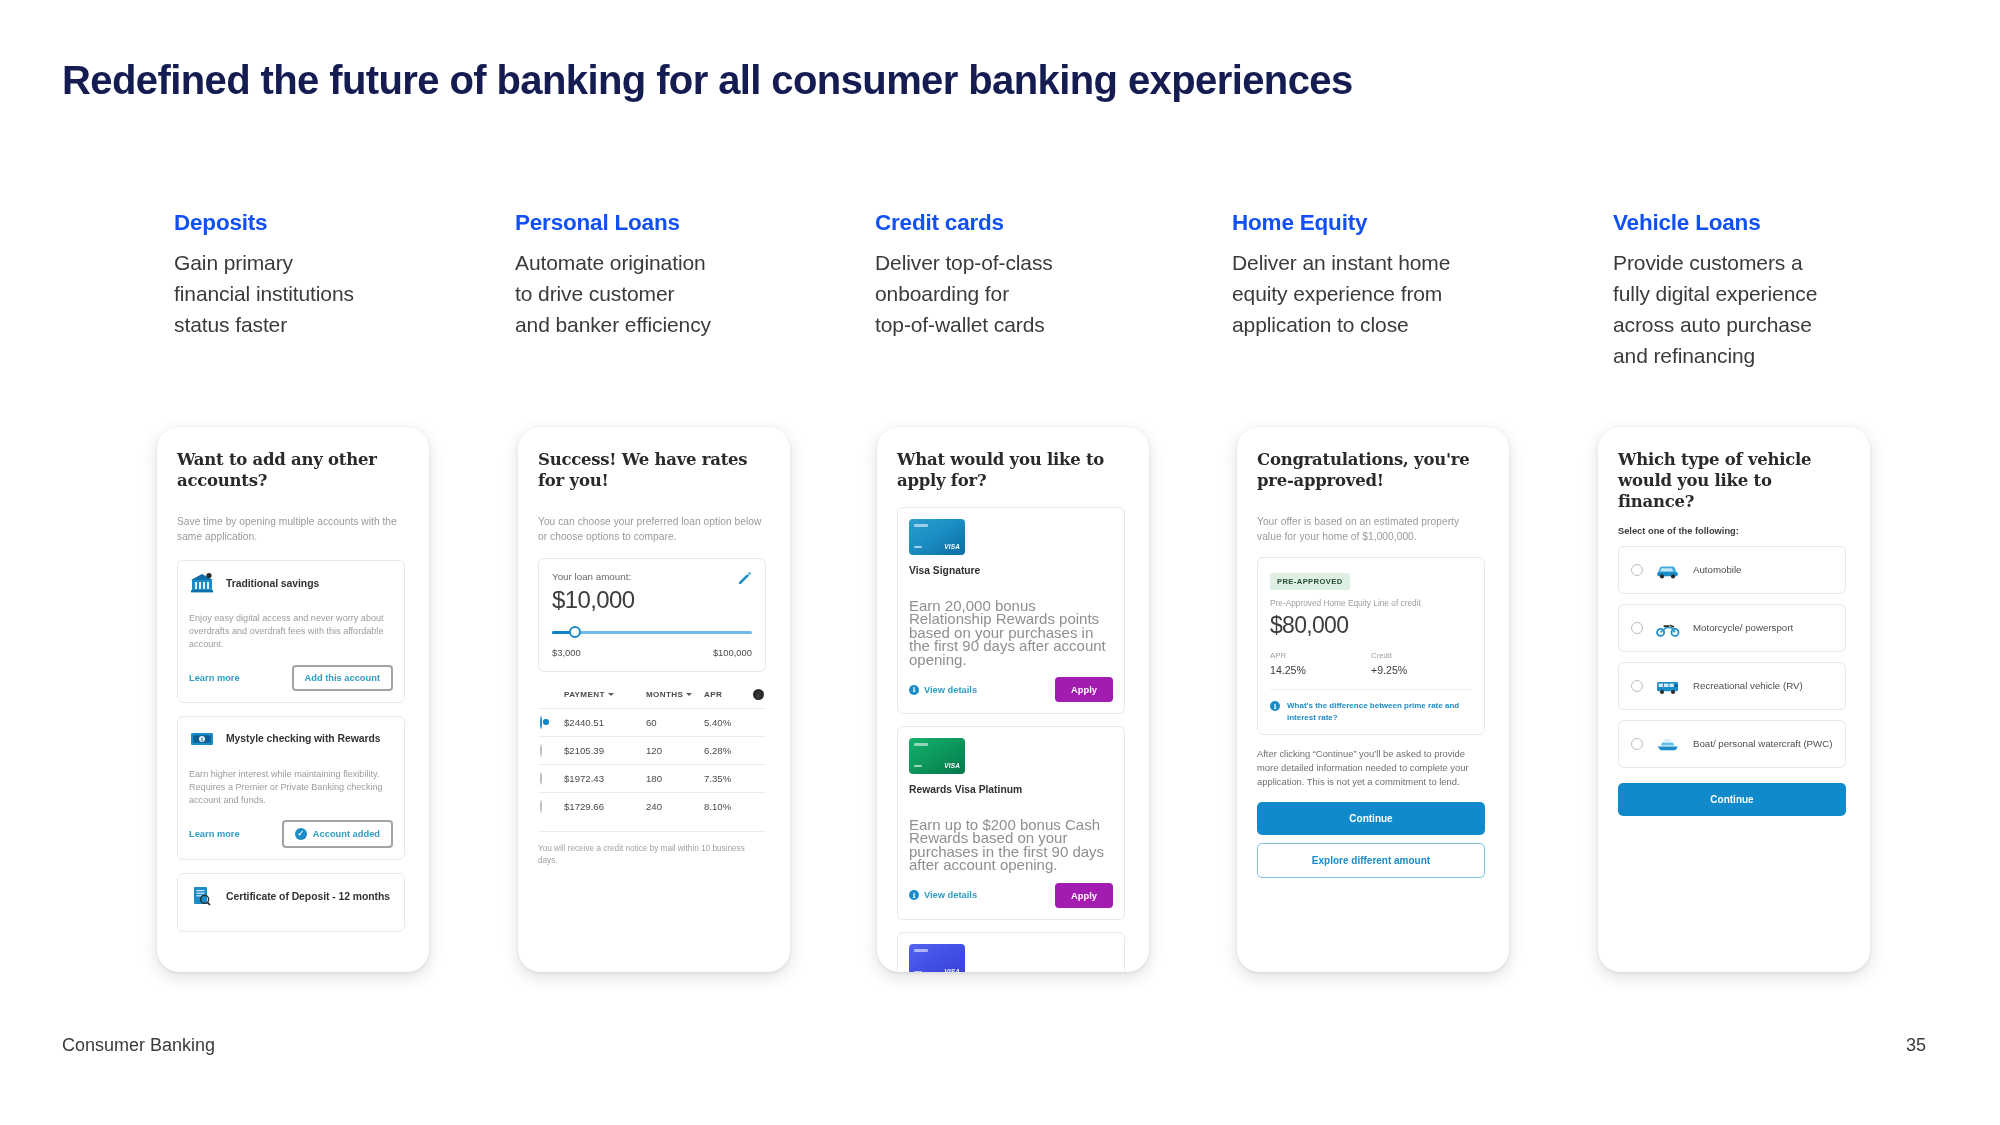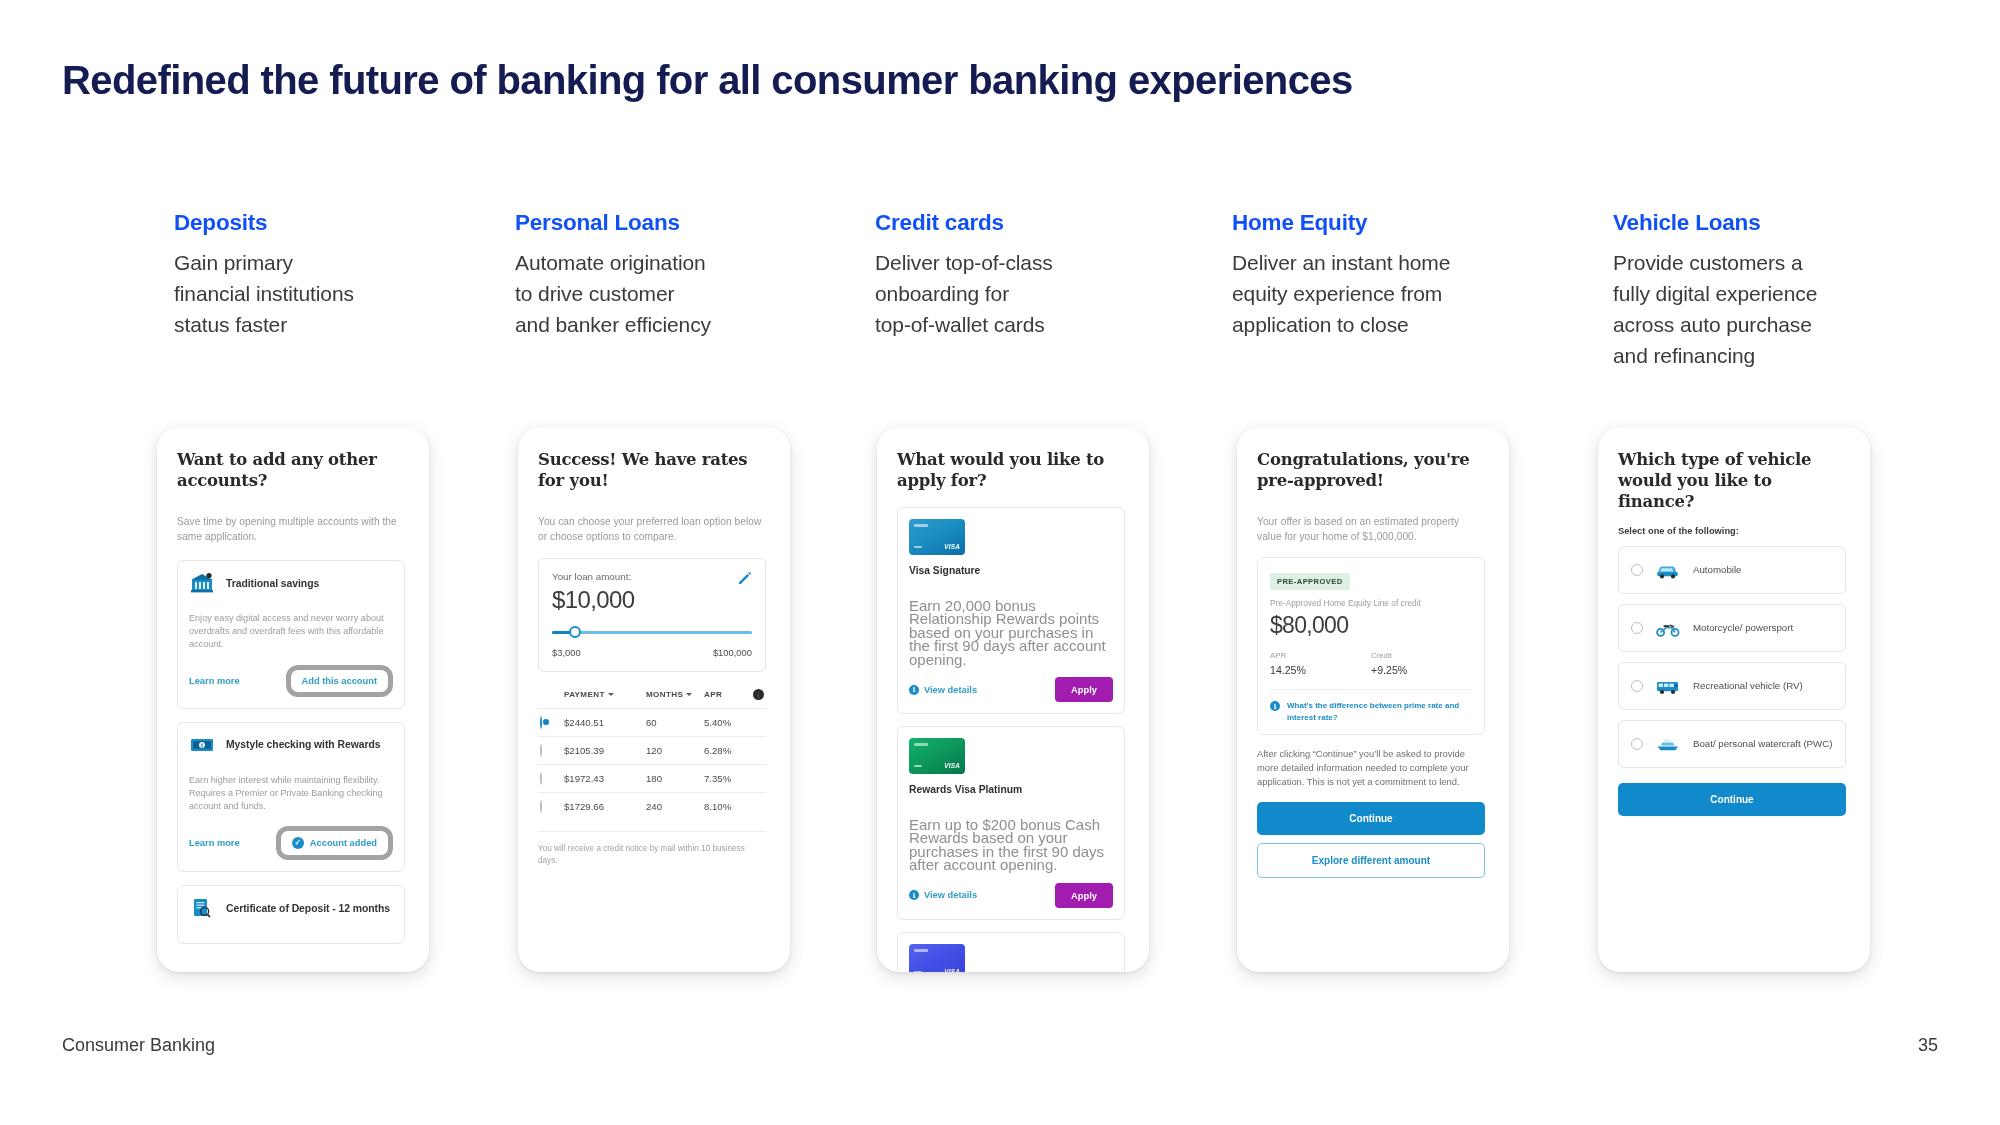--- a/index.html
+++ b/index.html
@@ -69,21 +69,21 @@
     background: #fff; padding: 11px 11px 11px 11px;
   }
 
   
   .acct-head { display: flex; align-items: center; gap: 11px; }
   .acct-name { font-size: 10.4px; font-weight: 700; color: #333; letter-spacing: -0.05px; }
   .acct-desc { font-size: 9.1px; line-height: 13.2px; color: #9c9c9c; margin-top: 18px; }
   .acct-foot { display: flex; align-items: center; justify-content: space-between; margin-top: 13px; }
   .link-teal { font-size: 9.3px; font-weight: 700; color: #2f9dc4; }
   .btn-outline-teal {
-    border: 5px solid #a3a3a3; border-radius: 12px; color: #2f9dc4;
+    border: 2px solid #a3a3a3; border-radius: 4px; color: #2f9dc4;
     font-size: 9.3px; font-weight: 700; padding: 6px 11px; background:#fff;
     display:flex; align-items:center; gap:6px;
   }
   .check-dot {
     width: 12px; height: 12px; border-radius: 50%; background:#1a8cc8;
     display:inline-flex; align-items:center; justify-content:center;
     color:#fff; font-size: 8px; line-height:1;
   }
 
   
@@ -184,21 +184,21 @@
     border:1px solid #e6e6e6; border-radius:6px; padding: 12px 12px; margin-top: 10px;
   }
   .v-label { font-size: 9.7px; color:#4d4d4d; line-height:12.6px; }
   .v-radio { width:12px; height:12px; border-radius:50%; border:1.4px solid #bdbdbd; flex:0 0 12px; }
 
   
   .footer-left {
     position:absolute; left: 62px; top: 1035px; font-size: 18px; color: #3a3a3a;
   }
   .footer-right {
-    position:absolute; right: 62px; top: 1035px; font-size: 18px; color: #3a3a3a;
+    position:absolute; right: 74px; top: 1035px; font-size: 18px; color: #3a3a3a;
   }
 </style>
 </head>
 <body>
 
 <div class="slide">
 
   <div class="slide-title">Redefined the future of banking for all consumer banking experiences</div>
 
   <div class="columns">

